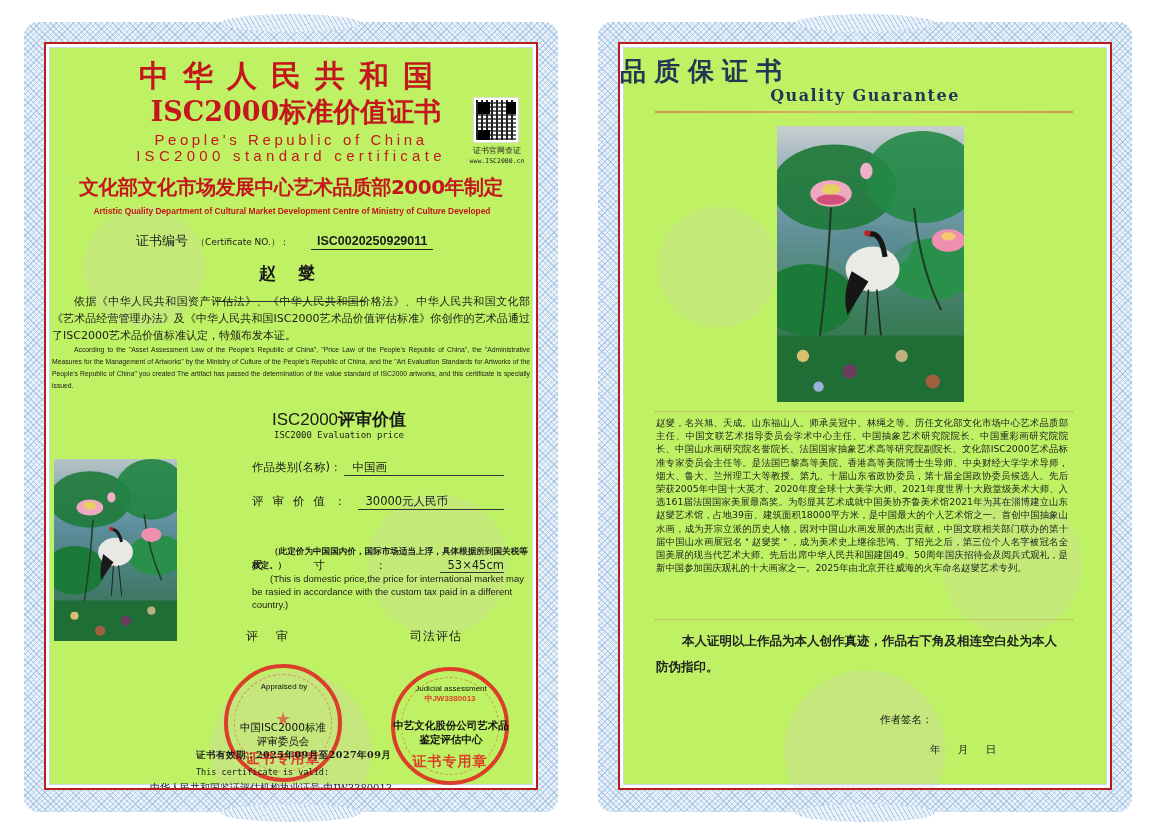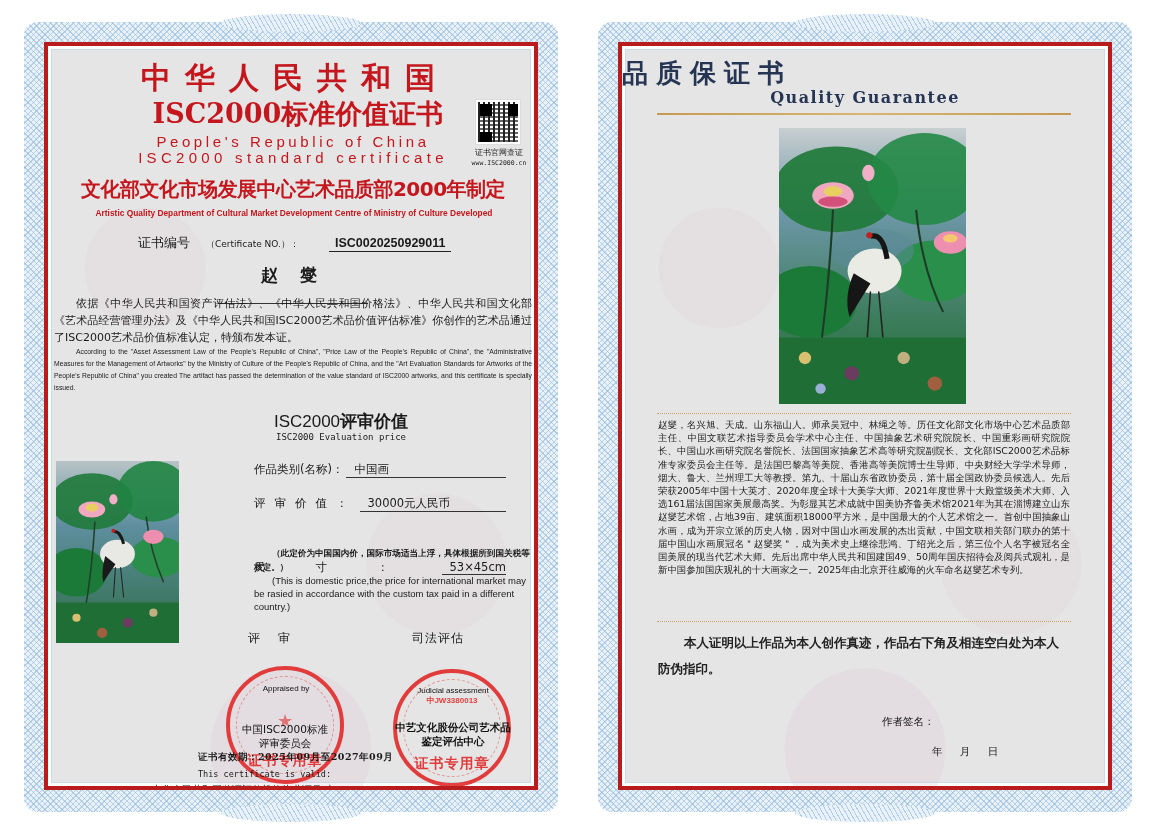--- a/index.html
+++ b/index.html
@@ -21,22 +21,22 @@
   .guilloche::before, .guilloche::after {
     content: ""; position: absolute; left: 50%; transform: translateX(-50%);
     width: 140px; height: 18px; border-radius: 50%;
     background:
       repeating-linear-gradient(60deg, rgba(140,180,215,0.6) 0 1px, transparent 1px 4px), #e9f2fa;
   }
   .guilloche::before { top: -8px; }
   .guilloche::after { bottom: -10px; }
   .inner {
     position: absolute; left: 20px; top: 20px; right: 20px; bottom: 22px;
-    background: #e5e5e5;
-    border: 4px solid #b91c1c;
+    background: #bef264;
+    border: 2px solid #b91c1c;
     box-shadow: inset 0 0 0 3px #fdfdfb, inset 0 0 0 4px #c6dbee;
     overflow: hidden;
   }
   .watermark {
     position: absolute; inset: 0; pointer-events: none;
     background:
       radial-gradient(circle at 20% 30%, rgba(220,200,210,0.18) 0 60px, transparent 61px),
       radial-gradient(circle at 80% 70%, rgba(220,200,210,0.18) 0 70px, transparent 71px),
       radial-gradient(circle at 50% 95%, rgba(220,190,210,0.22) 0 80px, transparent 81px);
   }
@@ -81,21 +81,21 @@
   .dept-cn {
     position: absolute; left: 10px; top: 130px; width: 470px; text-align: center;
     font-weight: bold; font-size: 20px; color: #c4161c; letter-spacing: -0.5px;
   }
   .dept-en {
     position: absolute; left: 4px; top: 162px; width: 484px; text-align: center;
     font-family: "Liberation Sans", sans-serif; font-weight: bold; font-size: 8.4px; color: #c4161c;
   }
   .cert-no-row {
     position: absolute; left: 90px; top: 188px; width: 320px;
-    font-size: 13px; display: flex; align-items: baseline; gap: 16px;
+    font-size: 13px; display: flex; align-items: baseline; gap: 8px;
   }
   .cert-no-row .small { font-size: 9px; }
   .cert-no-val {
     margin-left: 14px; font-family: "Liberation Sans", sans-serif; font-weight: bold;
     font-size: 12.5px; border-bottom: 1px solid #222; padding: 0 6px 1px 6px;
   }
   .artist-name {
     position: absolute; left: 170px; top: 218px; width: 150px; text-align: center;
     font-weight: bold; font-size: 17px; letter-spacing: 8px;
     border-bottom: 1px solid #333; padding-bottom: 16px;

